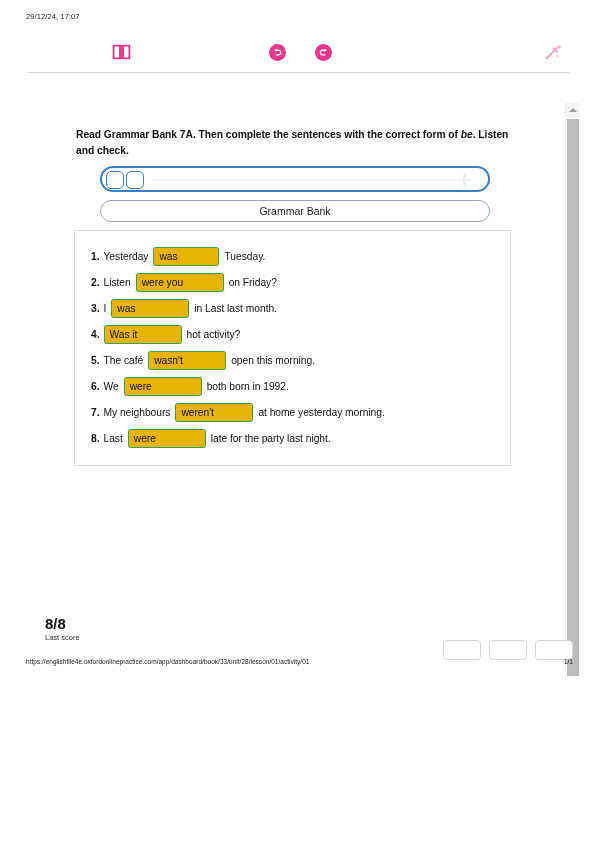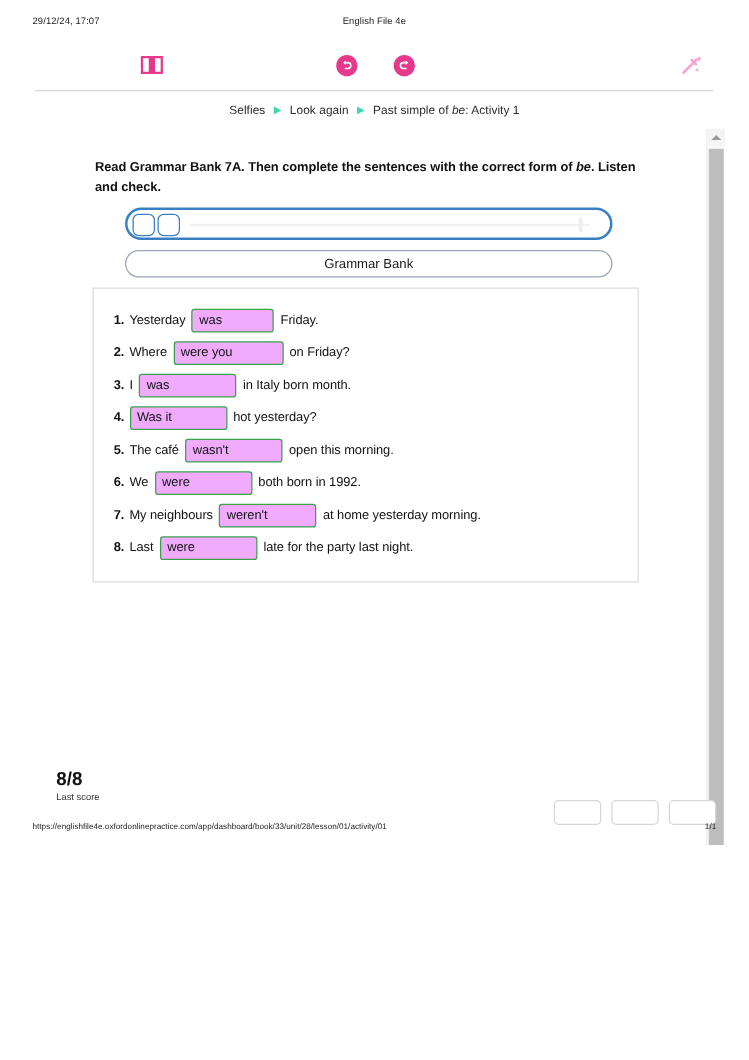--- a/index.html
+++ b/index.html
@@ -169,21 +169,21 @@
     font-weight: bold;
     margin-right: 4px;
     white-space: nowrap;
   }
   .q-pre { white-space: nowrap; margin-right: 5px; }
   .q-post { white-space: nowrap; margin-left: 5px; }
   .q-input {
     height: 19px;
     border: 1.3px solid #3aa14d;
     border-radius: 2.5px;
-    background: #f0abfc;
+    background: #eab308;
     display: flex; align-items: center;
     padding: 0 5px;
     font-size: 10.3px;
     color: #111;
     font-family: "Liberation Sans", sans-serif;
   }
   .w-sm { width: 66px; }
   .w-md { width: 78px; }
   .w-lg { width: 88px; }
 
@@ -258,21 +258,20 @@
   .footer-url { position: absolute; left: 26px; top: 0; }
   .footer-page { position: absolute; right: 26px; top: 0; }
 </style>
 </head>
 <body>
 
 <div class="page">
 
   <div class="print-header">
     <span class="print-date">29/12/24, 17:07</span>
-    <span class="print-title">English File 4e</span>
   </div>
 
   <div class="toolbar">
 
     <div class="tb-icon tb-book">
       <svg width="19" height="16" viewBox="0 0 24 20" aria-hidden="true">
         <path d="M2 2h8v16H2z" fill="none" stroke="#e6398b" stroke-width="2.3"></path>
         <path d="M14 2h8v16h-8z" fill="none" stroke="#e6398b" stroke-width="2.3"></path>
         <rect x="10.6" y="1" width="2.8" height="18" fill="#e6398b"></rect>
       </svg>
@@ -299,27 +298,20 @@
     <div class="tb-icon tb-wand">
       <svg width="20" height="20" viewBox="0 0 24 24" aria-hidden="true">
         <path d="M4.5 19.5L17 7" stroke="#f5a8cd" stroke-width="2.6" stroke-linecap="round"></path>
         <path d="M12.6 7.4l4 4" stroke="#f5a8cd" stroke-width="2.6" stroke-linecap="round"></path>
         <path d="M19.4 3.2l.9 2 2 .9-2 .9-.9 2-.9-2-2-.9 2-.9z" fill="#f5a8cd"></path>
         <path d="M17.6 14.6l.65 1.45 1.45.65-1.45.65-.65 1.45-.65-1.45-1.45-.65 1.45-.65z" fill="#f5a8cd"></path>
       </svg>
     </div>
   </div>
 
-  <div class="breadcrumb">
-    <span class="bc">Selfies</span>
-    <span class="sep">▶</span>
-    <span class="bc">Look again</span>
-    <span class="sep">▶</span>
-    <span class="bc"><span>Past simple of </span><em>be</em><span>: Activity 1</span></span>
-  </div>
 
   <div class="scroll-region">
     <div class="content-col">
 
       <div class="instruction"><span>Read Grammar Bank 7A. Then complete the sentences with the correct form of </span><em>be</em><span>. Listen and check.</span></div>
 
       <div class="audio-bar">
         <div class="audio-btn b1"></div>
         <div class="audio-btn b2"></div>
         <div class="audio-track"></div>
@@ -328,38 +320,38 @@
 
       <div class="grammar-bank">
         <span>Grammar Bank</span>
       </div>
 
       <div class="panel" id="questions-panel">
           <div class="q-row">
             <span class="q-num">1.</span>
             <span class="q-pre">Yesterday</span>
             <span class="q-input w-sm">was</span>
-            <span class="q-post">Friday.</span>
+            <span class="q-post">Tuesday.</span>
           </div>
           <div class="q-row">
             <span class="q-num">2.</span>
-            <span class="q-pre">Where</span>
+            <span class="q-pre">Listen</span>
             <span class="q-input w-lg">were you</span>
             <span class="q-post">on Friday?</span>
           </div>
           <div class="q-row">
             <span class="q-num">3.</span>
             <span class="q-pre">I</span>
             <span class="q-input w-md">was</span>
-            <span class="q-post">in Italy born month.</span>
+            <span class="q-post">in Last last month.</span>
           </div>
           <div class="q-row">
             <span class="q-num">4.</span>
             <span class="q-input w-md">Was it</span>
-            <span class="q-post">hot yesterday?</span>
+            <span class="q-post">hot activity?</span>
           </div>
           <div class="q-row">
             <span class="q-num">5.</span>
             <span class="q-pre">The café</span>
             <span class="q-input w-md">wasn't</span>
             <span class="q-post">open this morning.</span>
           </div>
           <div class="q-row">
             <span class="q-num">6.</span>
             <span class="q-pre">We</span>

